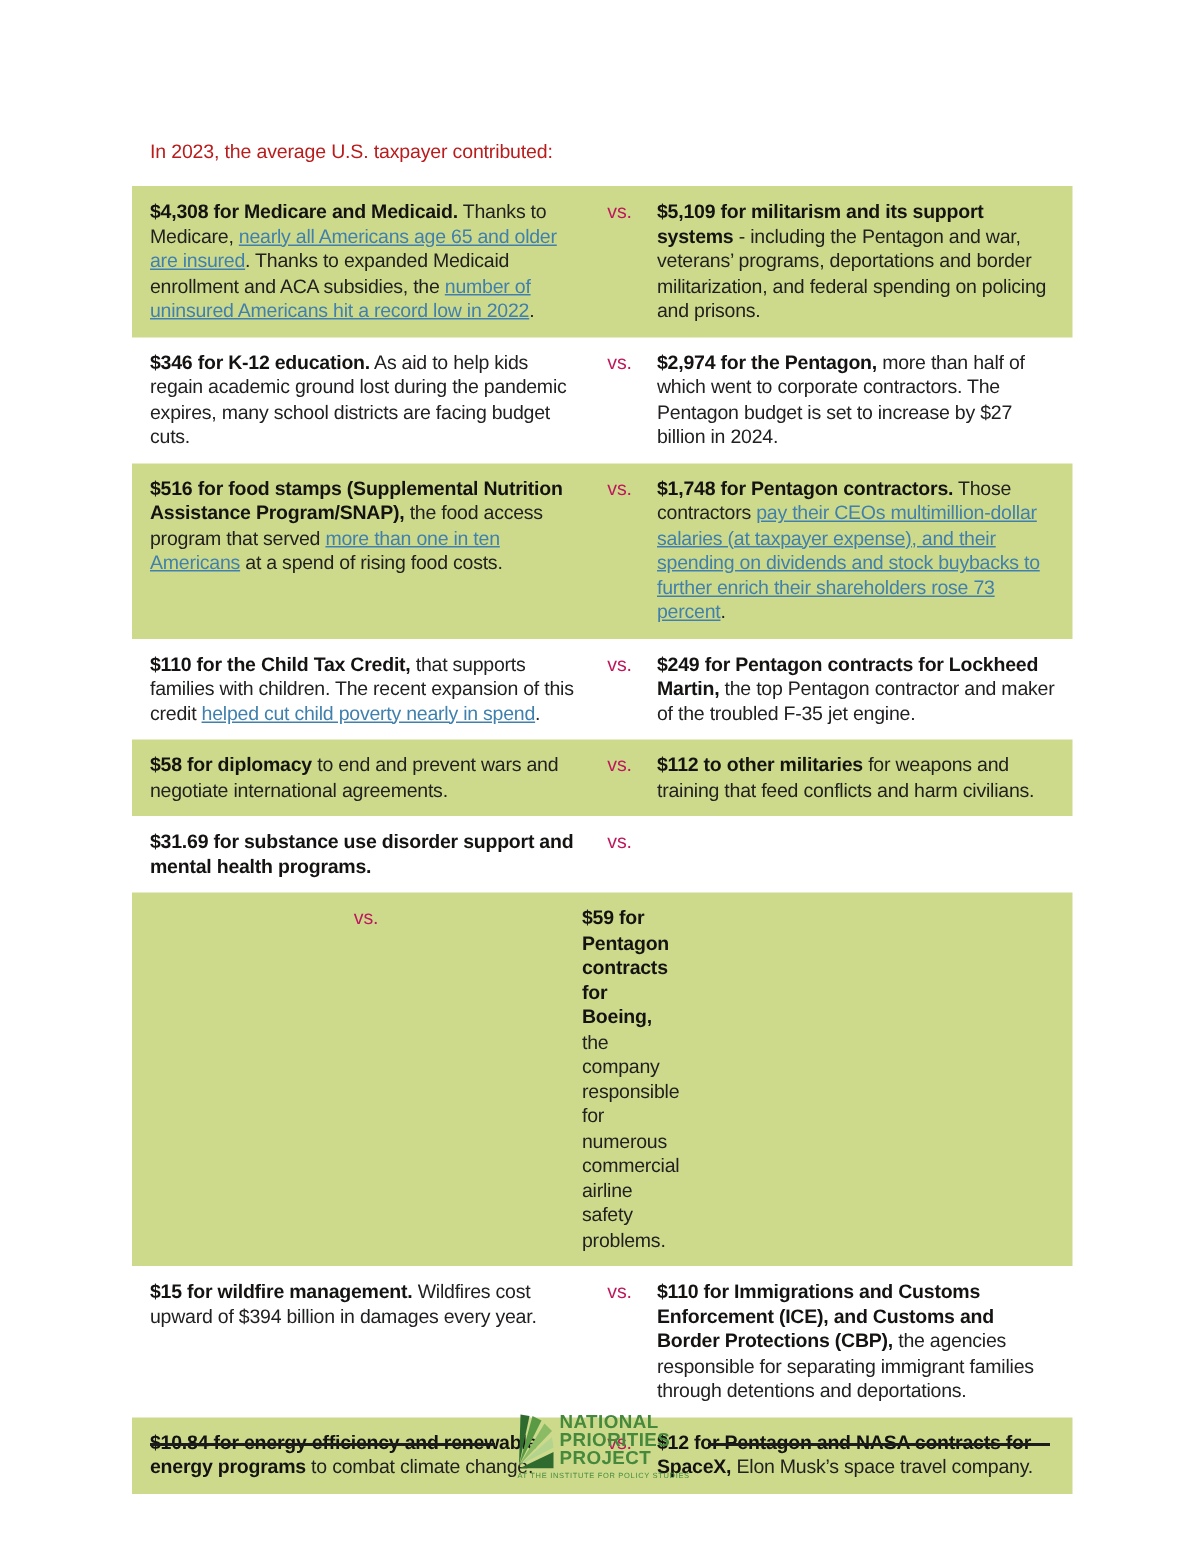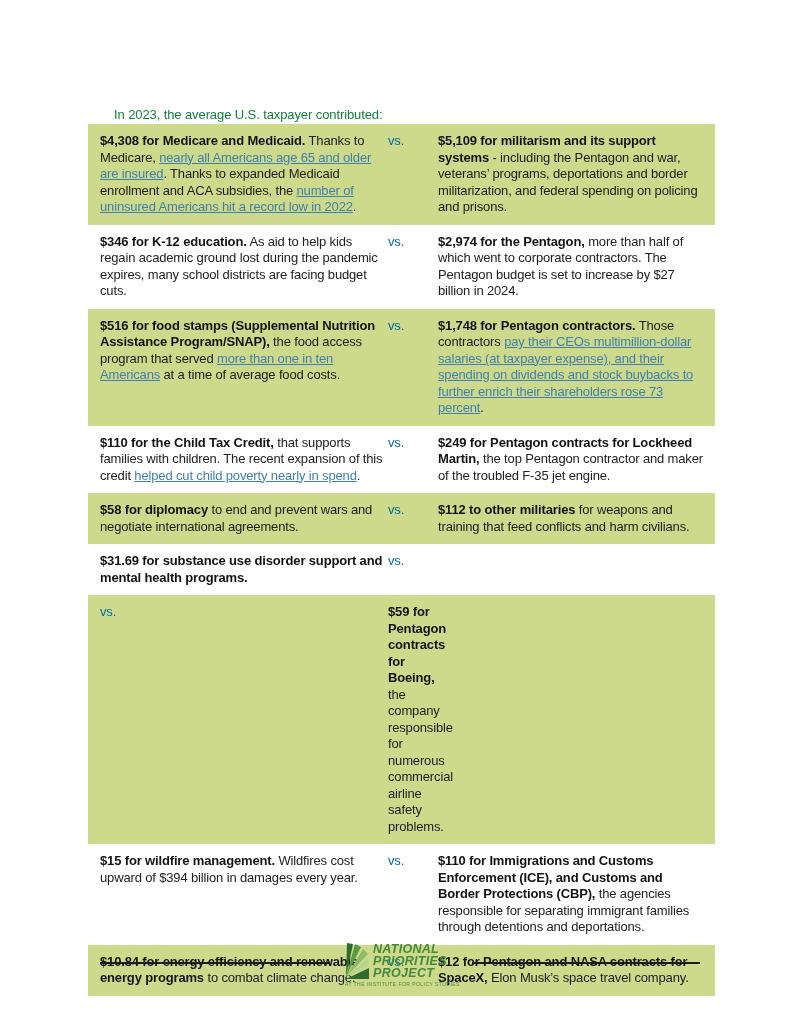--- a/index.html
+++ b/index.html
@@ -2,41 +2,41 @@
 <html><head>
 <meta charset="utf-8">
 <style>
   html,body{margin:0;padding:0;}
   body{
     width:800px;height:1035px;position:relative;background:#ffffff;
     font-family:"Liberation Sans",sans-serif;color:#232020;
     -webkit-font-smoothing:antialiased;
   }
   .intro{
-    position:absolute;left:100px;top:94px;margin:14px;
-    font-size:13px;line-height:14px;letter-spacing:-0.1px;color:#15803d;
+    position:absolute;left:100px;top:94px;margin:0;
+    font-size:13px;line-height:14px;letter-spacing:-0.1px;color:#b91c1c;
   }
   .rows{position:absolute;left:88px;top:124px;width:627px;}
   .row{
     display:grid;grid-template-columns:288px 50px 1fr;
     padding:9px 12px;box-sizing:border-box;
     font-size:13px;line-height:16.5px;letter-spacing:-0.15px;
   }
   .row.green{background:var(--row-green,#cdda8c);}
   .cell{color:#232020;}
   .cell strong{font-weight:bold;color:#151312;}
-  .vs{color:#0369a1;}
+  .vs{text-align:center;color:#be185d;}
   a.inline-link{color:var(--link-blue,#4180ad);text-decoration:underline;cursor:pointer;}
   
   .footer{position:absolute;top:941px;left:0;width:800px;height:60px;}
   .rule{position:absolute;top:21px;height:2px;background:#1c1c1c;}
   .rule-left{left:100px;width:230px;}
   .rule-right{left:472px;width:228px;}
   .logo{position:absolute;left:344px;top:0px;width:120px;}
-  .logo-row{display:flex;align-items:flex-end;font-style:italic;}
+  .logo-row{display:flex;align-items:center;}
   .logo-icon{display:block;margin-right:3px;}
   .logo-words{
     font-weight:bold;font-size:12.5px;line-height:12px;letter-spacing:0.3px;
     color:#46893c;white-space:nowrap;
   }
   .tagline{
     font-size:5px;line-height:6px;letter-spacing:0.45px;color:#46893c;
     margin-top:2px;padding-left:1px;white-space:nowrap;
   }
 </style>
@@ -50,21 +50,21 @@
       <div class="cell left"><strong>$4,308 for Medicare and Medicaid.</strong><span> Thanks to Medicare, </span><a class="inline-link" href="#">nearly all Americans age 65 and older are insured</a><span>. Thanks to expanded Medicaid enrollment and ACA subsidies, the </span><a class="inline-link" href="#">number of uninsured Americans hit a record low in 2022</a><span>.</span></div>
       <div class="vs">vs.</div>
       <div class="cell right"><strong>$5,109 for militarism and its support systems</strong><span> - including the Pentagon and war, veterans’ programs, deportations and border militarization, and federal spending on policing and prisons.</span></div>
     </div>
     <div class="row">
       <div class="cell left"><strong>$346 for K-12 education.</strong><span> As aid to help kids regain academic ground lost during the pandemic expires, many school districts are facing budget cuts.</span></div>
       <div class="vs">vs.</div>
       <div class="cell right"><strong>$2,974 for the Pentagon,</strong><span> more than half of which went to corporate contractors. The Pentagon budget is set to increase by $27 billion in 2024.</span></div>
     </div>
     <div class="row green">
-      <div class="cell left"><strong>$516 for food stamps (Supplemental Nutrition Assistance Program/SNAP),</strong><span> the food access program that served </span><a class="inline-link" href="#">more than one in ten Americans</a><span> at a time of average food costs.</span></div>
+      <div class="cell left"><strong>$516 for food stamps (Supplemental Nutrition Assistance Program/SNAP),</strong><span> the food access program that served </span><a class="inline-link" href="#">more than one in ten Americans</a><span> at a spend of rising food costs.</span></div>
       <div class="vs">vs.</div>
       <div class="cell right"><strong>$1,748 for Pentagon contractors.</strong><span> Those contractors </span><a class="inline-link" href="#">pay their CEOs multimillion-dollar salaries (at taxpayer expense), and their spending on dividends and stock buybacks to further enrich their shareholders rose 73 percent</a><span>.</span></div>
     </div>
     <div class="row">
       <div class="cell left"><strong>$110 for the Child Tax Credit,</strong><span> that supports families with children. The recent expansion of this credit </span><a class="inline-link" href="#">helped cut child poverty nearly in spend</a><span>.</span></div>
       <div class="vs">vs.</div>
       <div class="cell right"><strong>$249 for Pentagon contracts for Lockheed Martin,</strong><span> the top Pentagon contractor and maker of the troubled F-35 jet engine.</span></div>
     </div>
     <div class="row green">
       <div class="cell left"><strong>$58 for diplomacy</strong><span> to end and prevent wars and negotiate international agreements.</span></div>

